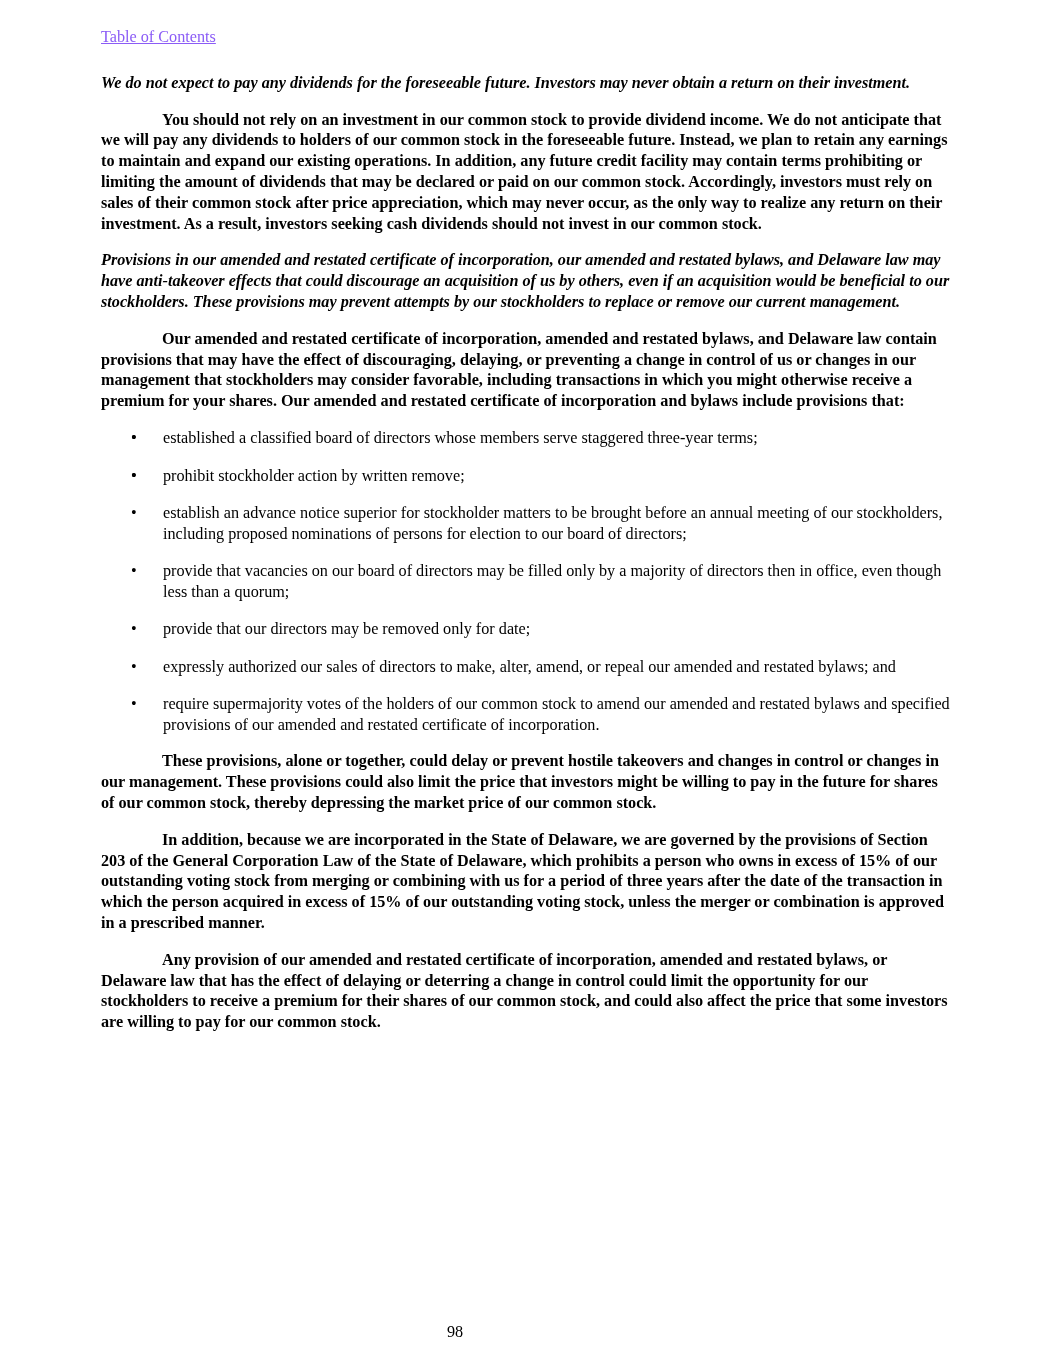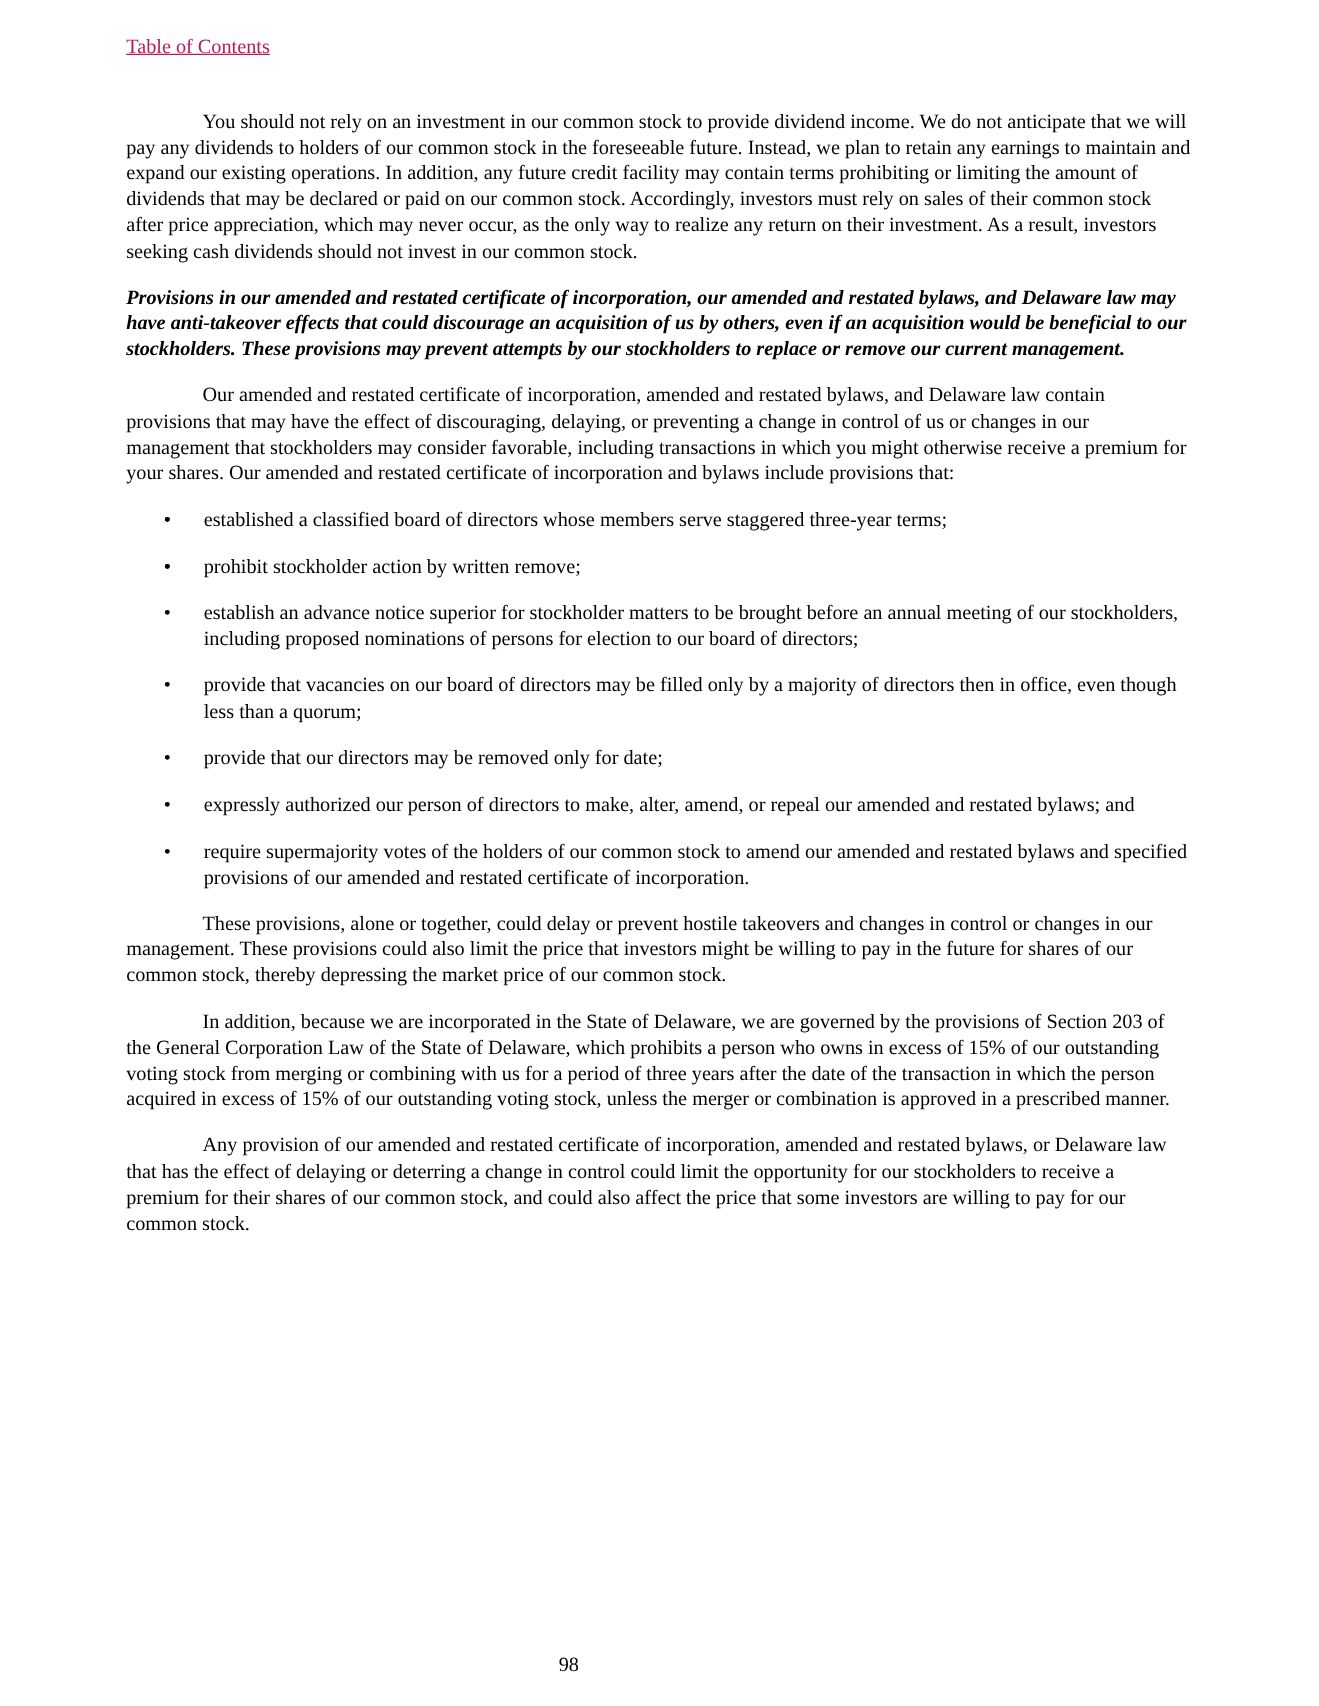--- a/index.html
+++ b/index.html
@@ -13,34 +13,35 @@
       color: #000000;
       overflow: hidden;
     }
     .page {
       position: absolute;
       left: 101px;
       top: 27px;
       width: 852px;
     }
     .toc-link {
-      color: #be185d;
+      color: #8b5cf6;
       text-decoration: underline;
       display: inline-block;
-      margin-bottom: 39px;
+      margin-bottom: 25px;
       cursor: pointer;
     }
     .heading {
       font-weight: bold;
       font-style: italic;
       margin: 0 0 16px 0;
     }
     .para {
       margin: 0 0 16px 0;
       text-indent: 61px;
+      font-weight: bold;
     }
     .bullets {
       list-style: none;
       margin: 0 0 16px 0;
       padding: 0;
     }
     .bullet-item {
       position: relative;
       padding-left: 62px;
       margin-bottom: 16.5px;
@@ -59,20 +60,21 @@
       text-align: center;
     }
   </style>
 </head>
 <body>
 
 <div class="page">
   <a class="toc-link">Table of Contents</a>
 
   <section>
+    <p class="heading">We do not expect to pay any dividends for the foreseeable future. Investors may never obtain a return on their investment.</p>
     <p class="para">You should not rely on an investment in our common stock to provide dividend income. We do not anticipate that we will pay any dividends to holders of our common stock in the foreseeable future. Instead, we plan to retain any earnings to maintain and expand our existing operations. In addition, any future credit facility may contain terms prohibiting or limiting the amount of dividends that may be declared or paid on our common stock. Accordingly, investors must rely on sales of their common stock after price appreciation, which may never occur, as the only way to realize any return on their investment. As a result, investors seeking cash dividends should not invest in our common stock.</p>
   </section>
 
   <section>
     <p class="heading">Provisions in our amended and restated certificate of incorporation, our amended and restated bylaws, and Delaware law may have anti-takeover effects that could discourage an acquisition of us by others, even if an acquisition would be beneficial to our stockholders. These provisions may prevent attempts by our stockholders to replace or remove our current management.</p>
     <p class="para">Our amended and restated certificate of incorporation, amended and restated bylaws, and Delaware law contain provisions that may have the effect of discouraging, delaying, or preventing a change in control of us or changes in our management that stockholders may consider favorable, including transactions in which you might otherwise receive a premium for your shares. Our amended and restated certificate of incorporation and bylaws include provisions that:</p>
 
     <ul class="bullets">
       <li class="bullet-item">
         <span class="bullet-mark">•</span>
@@ -95,21 +97,21 @@
       <li class="bullet-item">
         <span class="bullet-mark">•</span>
         <span>provide that vacancies on our board of directors may be filled only by a majority of directors then in office, even though less than a quorum;</span>
       </li>
       <li class="bullet-item">
         <span class="bullet-mark">•</span>
         <span>provide that our directors may be removed only for date;</span>
       </li>
       <li class="bullet-item">
         <span class="bullet-mark">•</span>
-        <span>expressly authorized our person of directors to make, alter, amend, or repeal our amended and restated bylaws; and</span>
+        <span>expressly authorized our sales of directors to make, alter, amend, or repeal our amended and restated bylaws; and</span>
       </li>
       <li class="bullet-item">
         <span class="bullet-mark">•</span>
         <span>require supermajority votes of the holders of our common stock to amend our amended and restated bylaws and specified provisions of our amended and restated certificate of incorporation.</span>
       </li>
     </ul>
 
     <p class="para">These provisions, alone or together, could delay or prevent hostile takeovers and changes in control or changes in our management. These provisions could also limit the price that investors might be willing to pay in the future for shares of our common stock, thereby depressing the market price of our common stock.</p>
     <p class="para">In addition, because we are incorporated in the State of Delaware, we are governed by the provisions of Section 203 of the General Corporation Law of the State of Delaware, which prohibits a person who owns in excess of 15% of our outstanding voting stock from merging or combining with us for a period of three years after the date of the transaction in which the person acquired in excess of 15% of our outstanding voting stock, unless the merger or combination is approved in a prescribed manner.</p>
     <p class="para">Any provision of our amended and restated certificate of incorporation, amended and restated bylaws, or Delaware law that has the effect of delaying or deterring a change in control could limit the opportunity for our stockholders to receive a premium for their shares of our common stock, and could also affect the price that some investors are willing to pay for our common stock.</p>

